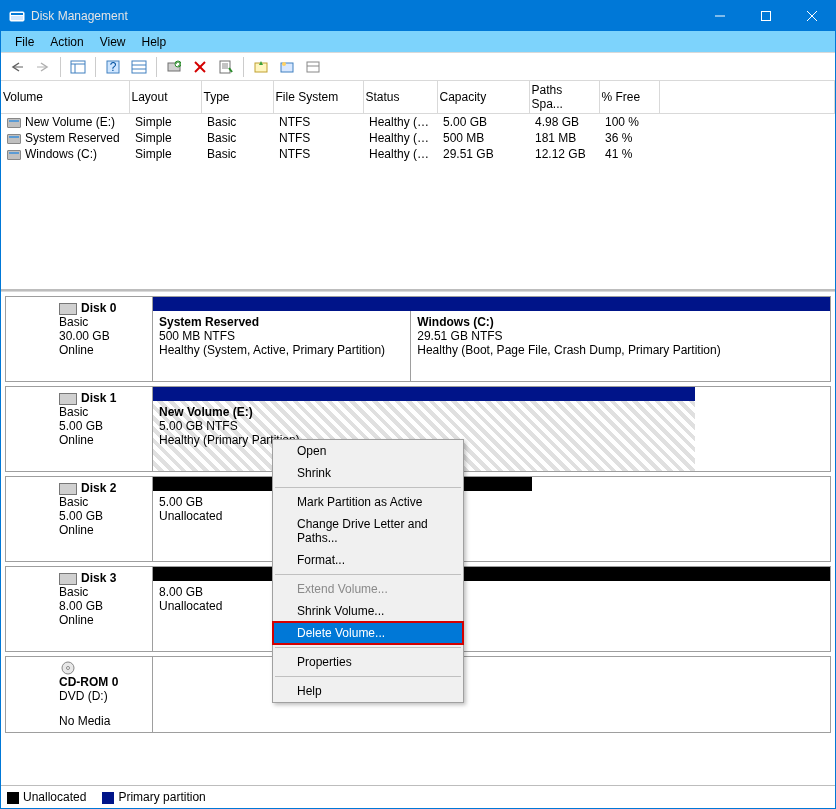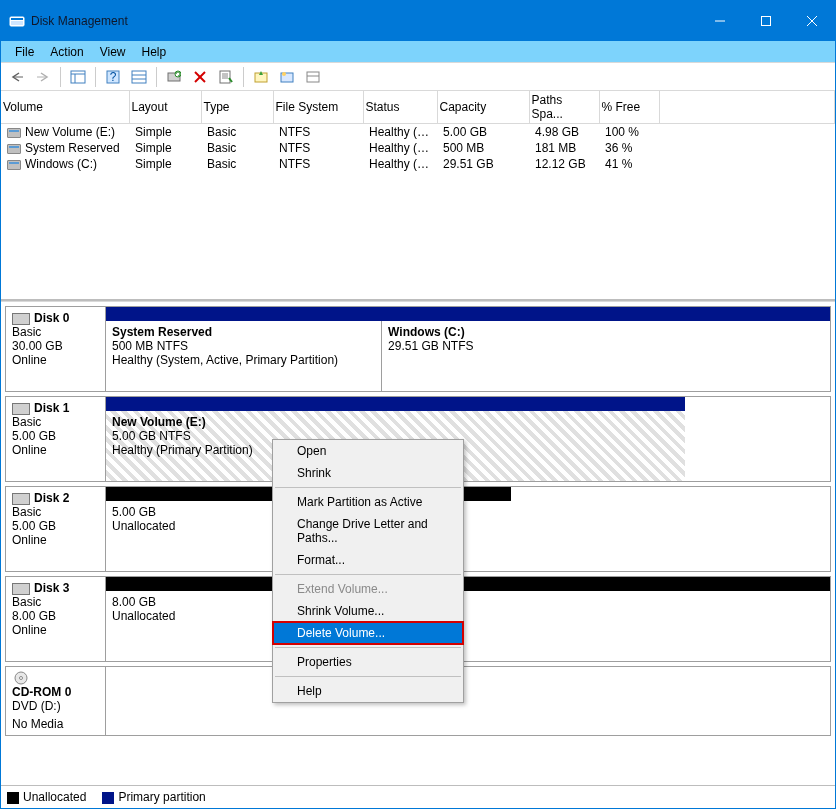--- a/index.html
+++ b/index.html
@@ -1,19 +1,19 @@
 <!DOCTYPE html>
 <html><head>
 <meta charset="utf-8">
 <style>
 * { box-sizing: border-box; margin: 0; padding: 0; font-family: "Segoe UI", Tahoma, sans-serif; font-size: 12px; }
 body { background: #fff; width: 836px; height: 809px; overflow: hidden; border: 1px solid #0078d7; display: flex; flex-direction: column; }
 
 
-.titlebar { background: #0078d7; color: #0f172a; height: 40px; display: flex; align-items: center; padding-left: 8px; }
+.titlebar { background: #0078d7; color: #e5e5e5; height: 30px; display: flex; align-items: center; padding-left: 8px; }
 .titlebar .icon { margin-right: 6px; }
 .titlebar .title { flex: 1; font-size: 12px; }
 .titlebar .winbtns { display: flex; }
 .titlebar .winbtn { width: 46px; height: 30px; display: flex; align-items: center; justify-content: center; color: #fff; }
 
 
 .menubar { background: #7dd3fc; height: 22px; display: flex; align-items: center; padding: 0 6px; border-bottom: 1px solid #d9d9d9; }
 .menubar .item { padding: 2px 8px; }
 
 
@@ -24,21 +24,21 @@
 
 .vollist { flex: 0 0 210px; border-bottom: 2px solid #bdbdbd; overflow: hidden; background: #fff; }
 .vollist table { width: 100%; border-collapse: collapse; table-layout: fixed; }
 .vollist th { text-align: left; font-weight: normal; border-right: 1px solid #d9d9d9; border-bottom: 1px solid #d9d9d9; padding: 2px 2px; background: #fff; height: 20px; }
 .vollist td { padding: 1px 6px; white-space: nowrap; overflow: hidden; text-overflow: ellipsis; }
 .vicon { display:inline-block; width:14px; height:10px; background:#c0c0c0; border:1px solid #888; border-radius:1px; margin-right:4px; vertical-align:middle; position:relative; }
 .vicon::before { content:""; position:absolute; left:1px; top:1px; right:1px; height:2px; background:#5a9bd5; }
 
 
 .diskarea { flex: 1; overflow: auto; background: #fff; border-top: 1px solid #d9d9d9; }
-.diskrow { display: flex; border: 1px solid #9e9e9e; margin: 4px; }
+.diskrow { display: flex; border: 1px solid #9e9e9e; margin: 4px; padding-left: 47px; }
 .diskinfo { width: 100px; padding: 4px 6px; border-right: 1px solid #9e9e9e; }
 .diskinfo .dname { font-weight: bold; }
 .diskinfo .dicon { display:inline-block; width:18px; height:12px; background:#d0d0d0; border:1px solid #777; margin-right:4px; vertical-align:middle; }
 .diskparts { flex: 1; display: flex; flex-direction: column; }
 .stripebar { height: 14px; display:flex; }
 .stripebar .stripe { height:100%; }
 .partsrow { flex:1; display:flex; }
 .part { border-left: 1px solid #9e9e9e; padding: 4px 6px; overflow: hidden; }
 .part:first-child { border-left: none; }
 .part .pname { font-weight: bold; }
@@ -254,20 +254,21 @@
         </div>
         <div class="partsrow">
           <div class="part " style="flex:0 0 38%">
         <div class="pname">System Reserved</div>
         <div>500 MB NTFS</div>
         <div>Healthy (System, Active, Primary Partition)</div>
       </div>
           <div class="part " style="flex:0 0 62%">
         <div class="pname">Windows  (C:)</div>
         <div>29.51 GB NTFS</div>
+        <div>Healthy (Boot, Page File, Crash Dump, Primary Partition)</div>
       </div>
         </div>
       </div>
     </div>
     <div class="diskrow" style="min-height: 86px;">
       <div class="diskinfo">
       <div><span class="dicon"></span><span class="dname">Disk 1</span></div>
       <div>Basic</div>
       <div>5.00 GB</div>
       <div style="">Online</div>
@@ -326,21 +327,21 @@
       </div>
     </div>
     <div class="diskrow" style="min-height: 70px;">
       <div class="diskinfo">
       <div><svg width="18" height="14">
             <circle cx="9" cy="7" r="6" fill="#e8e8e8" stroke="#888"></circle>
             <circle cx="9" cy="7" r="1.5" fill="#fff" stroke="#888"></circle>
           </svg><span class="dname">CD-ROM 0</span></div>
       <div>DVD (D:)</div>
 
-      <div style="margin-top:4px">No Media</div>
+      <div style="margin-top:11px">No Media</div>
     </div>
       <div class="diskparts"></div>
     </div>
   </div>
 
 <div class="legend">
   <span><span class="swatch" style="background:#000"></span><span>Unallocated</span></span>
   <span><span class="swatch" style="background:#001489"></span><span>Primary partition</span></span>
 </div>
 

